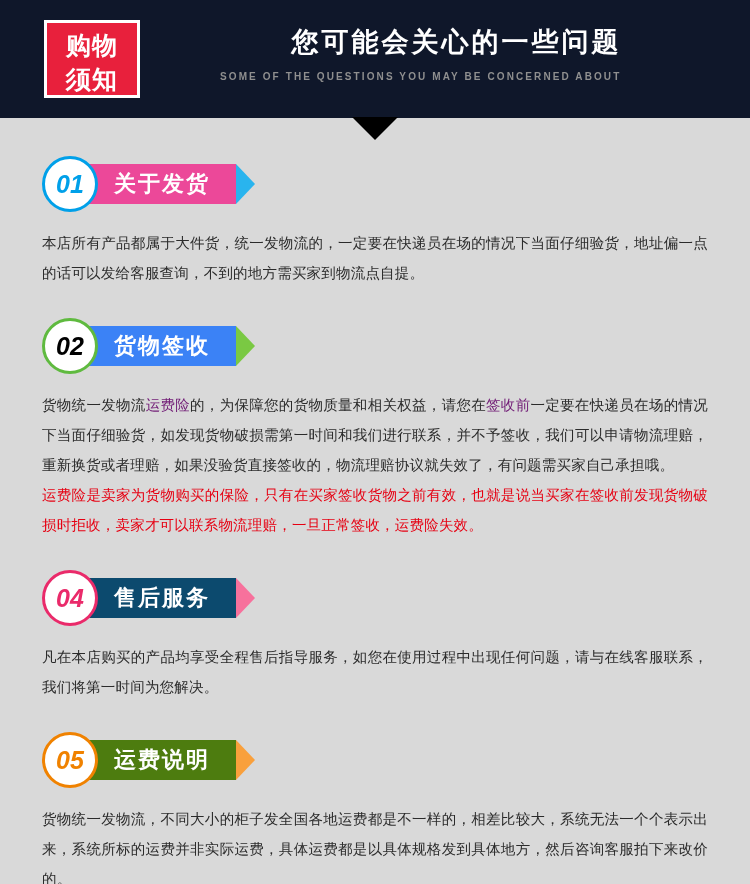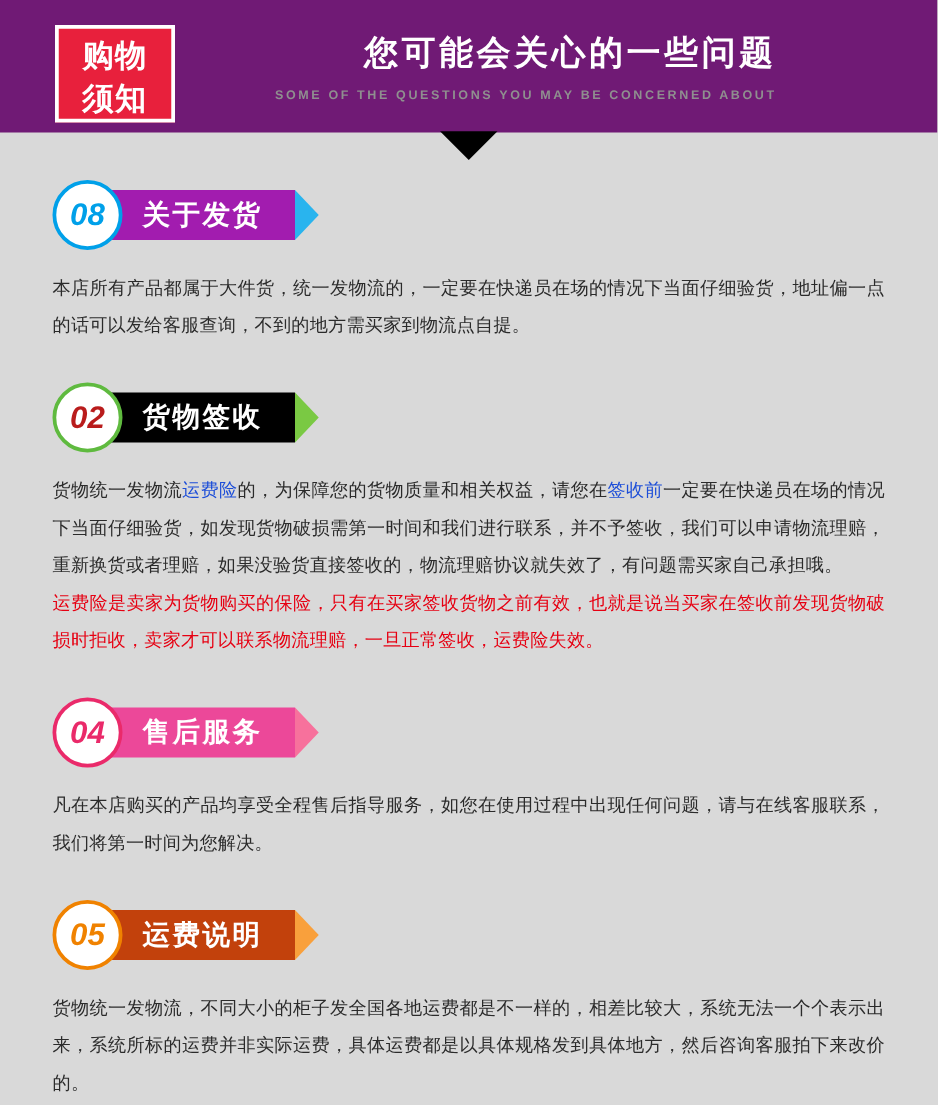--- a/index.html
+++ b/index.html
@@ -11,22 +11,22 @@
     height: 884px;
     background: #d9d9d9;
     font-family: "Liberation Sans", sans-serif;
     overflow: hidden;
   }
 
   
   .header {
     position: relative;
     width: 750px;
-    height: 106px;
-    background: #701a75;
+    height: 118px;
+    background: #0f172a;
     box-sizing: border-box;
   }
   .header-badge {
     position: absolute;
     left: 44px;
     top: 20px;
     width: 96px;
     height: 78px;
     background: #e8203c;
     border: 3px solid #ffffff;
@@ -132,66 +132,66 @@
     z-index: 4;
     color: #ffffff;
     font-size: 22px;
     font-weight: bold;
     letter-spacing: 2px;
     white-space: nowrap;
   }
 
   
   .c1 .num-circle { color: #00a0e9; border: 3px solid #00a0e9; }
-  .c1 .ribbon { background: #a21caf; justify-content: center; }
+  .c1 .ribbon { background: #ec4899; justify-content: center; }
   .c1 .ribbon::after { border-left: 19px solid #29b4ee; }
 
-  .c2 .num-circle { color: #b91c1c; border: 3px solid #5fba3f; }
-  .c2 .ribbon { background: #000000; }
+  .c2 .num-circle { color: #000000; border: 3px solid #5fba3f; }
+  .c2 .ribbon { background: #3b82f6; }
   .c2 .ribbon::after { border-left: 19px solid #7ac943; }
 
   .c3 .num-circle { color: #ea2a6a; border: 3px solid #ea2a6a; }
-  .c3 .ribbon { background: #ec4899; }
+  .c3 .ribbon { background: #0c4a6e; }
   .c3 .ribbon::after { border-left: 19px solid #f7719c; }
 
   .c4 .num-circle { color: #f08200; border: 3px solid #f08200; }
-  .c4 .ribbon { background: #c2410c; }
+  .c4 .ribbon { background: #4d7c0f; }
   .c4 .ribbon::after { border-left: 19px solid #f9a03c; }
 
   .sec-body {
     margin-top: 16px;
     font-size: 14.5px;
     line-height: 30px;
     color: #2b2b2b;
     letter-spacing: 0.2px;
     text-align: justify;
   }
   .sec-body p { margin: 0; }
-  .hl { color: #1d4ed8; }
+  .hl { color: #701a75; }
   .para-red { color: #e60012; }
 </style>
 </head>
 <body>
 
 <div class="header">
   <div class="header-badge">
     <span>购物</span>
     <span>须知</span>
   </div>
   <div class="header-titles">
     <div class="header-title-cn">您可能会关心的一些问题</div>
     <div class="header-title-en">SOME OF THE QUESTIONS YOU MAY BE CONCERNED ABOUT</div>
   </div>
   <div class="header-arrow"></div>
 </div>
 
 <div class="content" id="sections-root">
     <div class="section c1">
       <div class="sec-head">
-        <div class="num-circle">08</div>
+        <div class="num-circle">01</div>
         <div class="ribbon">
           <div class="ribbon-label">关于发货</div>
         </div>
       </div>
       <div class="sec-body">
         <p><span>本店所有产品都属于大件货，统一发物流的，一定要在快递员在场的情况下当面仔细验货，地址偏一点的话可以发给客服查询，不到的地方需买家到物流点自提。</span></p>
       </div>
     </div>
     <div class="section c2">
       <div class="sec-head">

